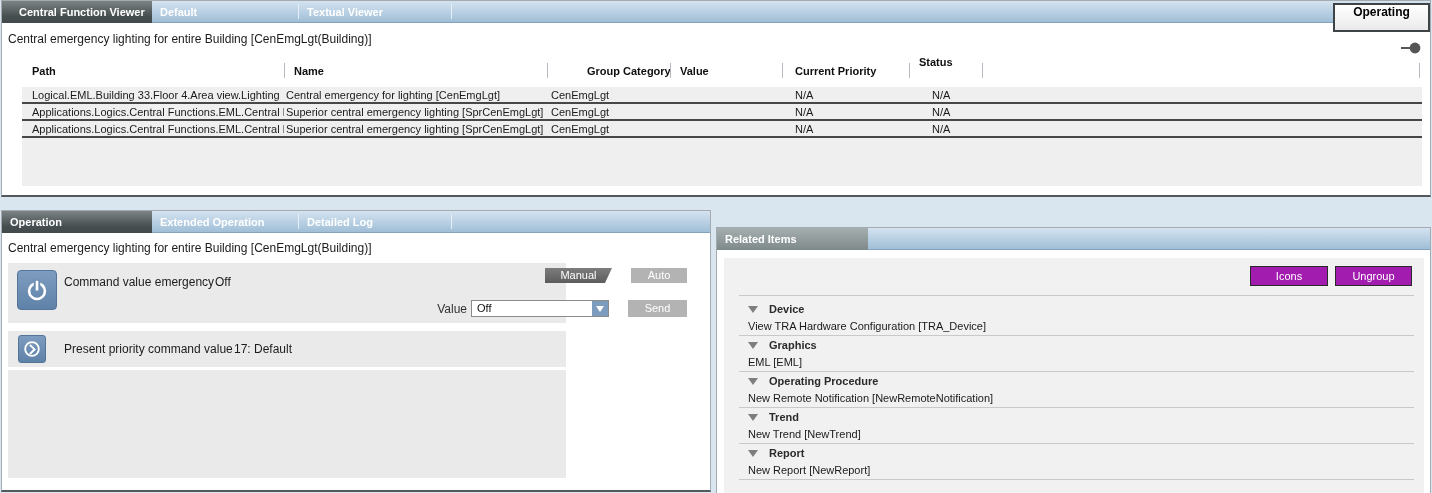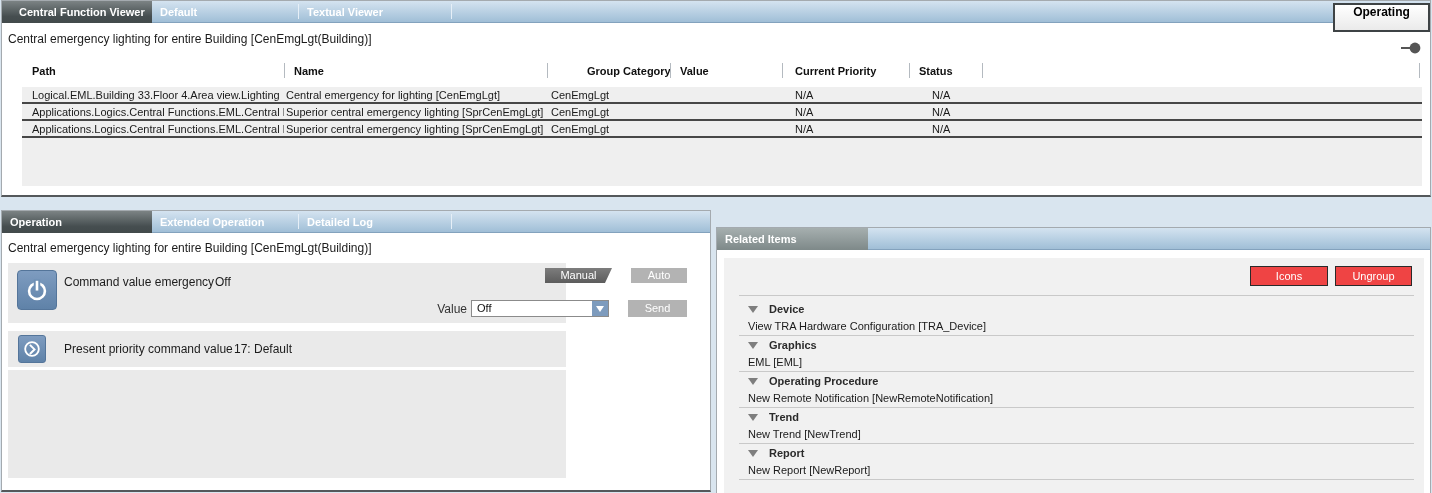--- a/index.html
+++ b/index.html
@@ -38,21 +38,21 @@
   
   .gblock { position: absolute; left: 6px; width: 558px; background: #eaeaea; }
   .cmd-icon { position: absolute; background: linear-gradient(#7e9cc0, #5f82a8);
               border: 1px solid #54759a; border-radius: 4px;
               display: flex; align-items: center; justify-content: center; }
   .flabel { position: absolute; font-size: 12px; color: #1c1c1c; white-space: nowrap; }
   .btn { position: absolute; color: #fff; font-size: 11px; text-align: center; cursor: default; }
   .btn-dark { background: linear-gradient(#7d7d7d, #5c5c5c);
               clip-path: polygon(0 0, 100% 0, calc(100% - 7px) 100%, 0 100%); }
   .btn-lite { background: #b3b3b3; }
-  .btn-charcoal { position: absolute; background: #ef4444; border: 1px solid #2a2a2a;
+  .btn-charcoal { position: absolute; background: #a21caf; border: 1px solid #2a2a2a;
                   color: #fff; font-size: 11px; text-align: center; cursor: default; }
   .dropdown { position: absolute; background: #fff; border: 1px solid #8b8b8b; }
   .dd-text { position: absolute; left: 5px; top: 0; line-height: 15px; font-size: 11px; color: #111; }
   .dd-arrow { position: absolute; right: 0; top: 0; bottom: 0; width: 16px; background: #7d9bbd;
               display: flex; align-items: center; justify-content: center; }
   .tri-down-white { width: 0; height: 0; border-left: 4px solid transparent;
                     border-right: 4px solid transparent; border-top: 6px solid #fff; }
 
   
   .rel-box { position: absolute; left: 7px; top: 30px; width: 700px; height: 240px; background: #f1f1f1; }
@@ -91,21 +91,21 @@
         <circle cx="15" cy="6" r="5.4" fill="#555"></circle>
       </svg>
     </span>
 
     <div>
       <span class="th" style="left:30px;  top:64px;">Path</span>
       <span class="th" style="left:292px; top:64px;">Name</span>
       <span class="th" style="left:585px; top:64px;">Group Category</span>
       <span class="th" style="left:678px; top:64px;">Value</span>
       <span class="th" style="left:793px; top:64px;">Current Priority</span>
-      <span class="th" style="left:917px; top:64px;">Status</span>
+      <span class="th" style="left:917px; top:55px;">Status</span>
       <span class="col-div" style="left:282px; top:62px;"></span>
       <span class="col-div" style="left:545px; top:62px;"></span>
       <span class="col-div" style="left:668px; top:62px;"></span>
       <span class="col-div" style="left:780px; top:62px;"></span>
       <span class="col-div" style="left:907px; top:62px;"></span>
       <span class="col-div" style="left:980px; top:62px;"></span>
       <span class="col-div" style="left:1417px; top:62px;"></span>
     </div>
 
     <div class="rows">

